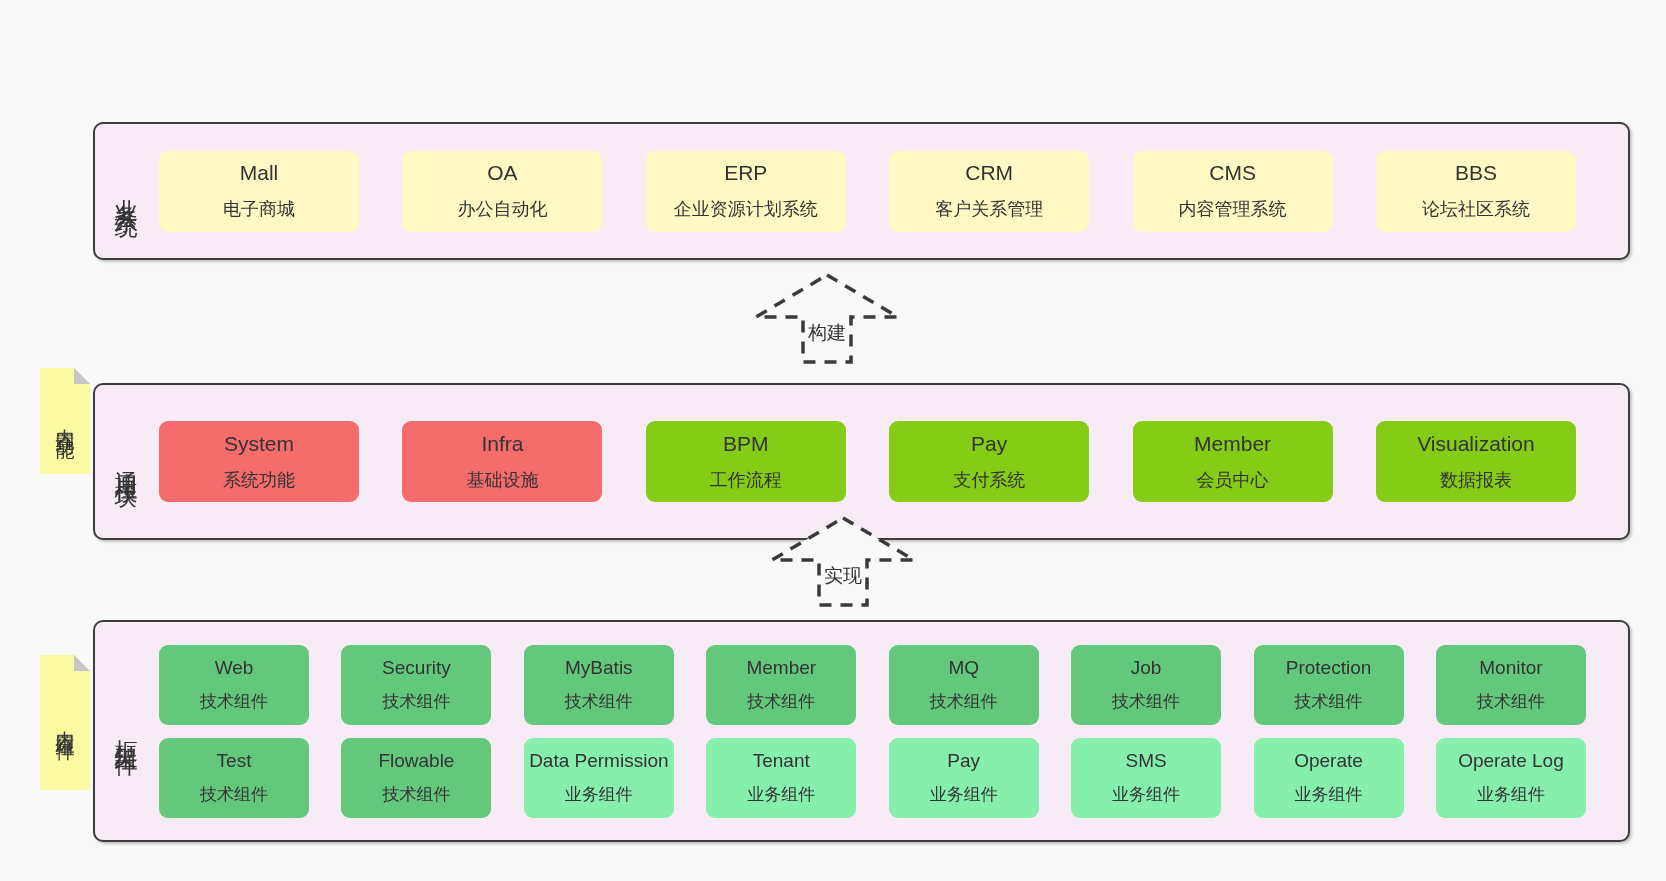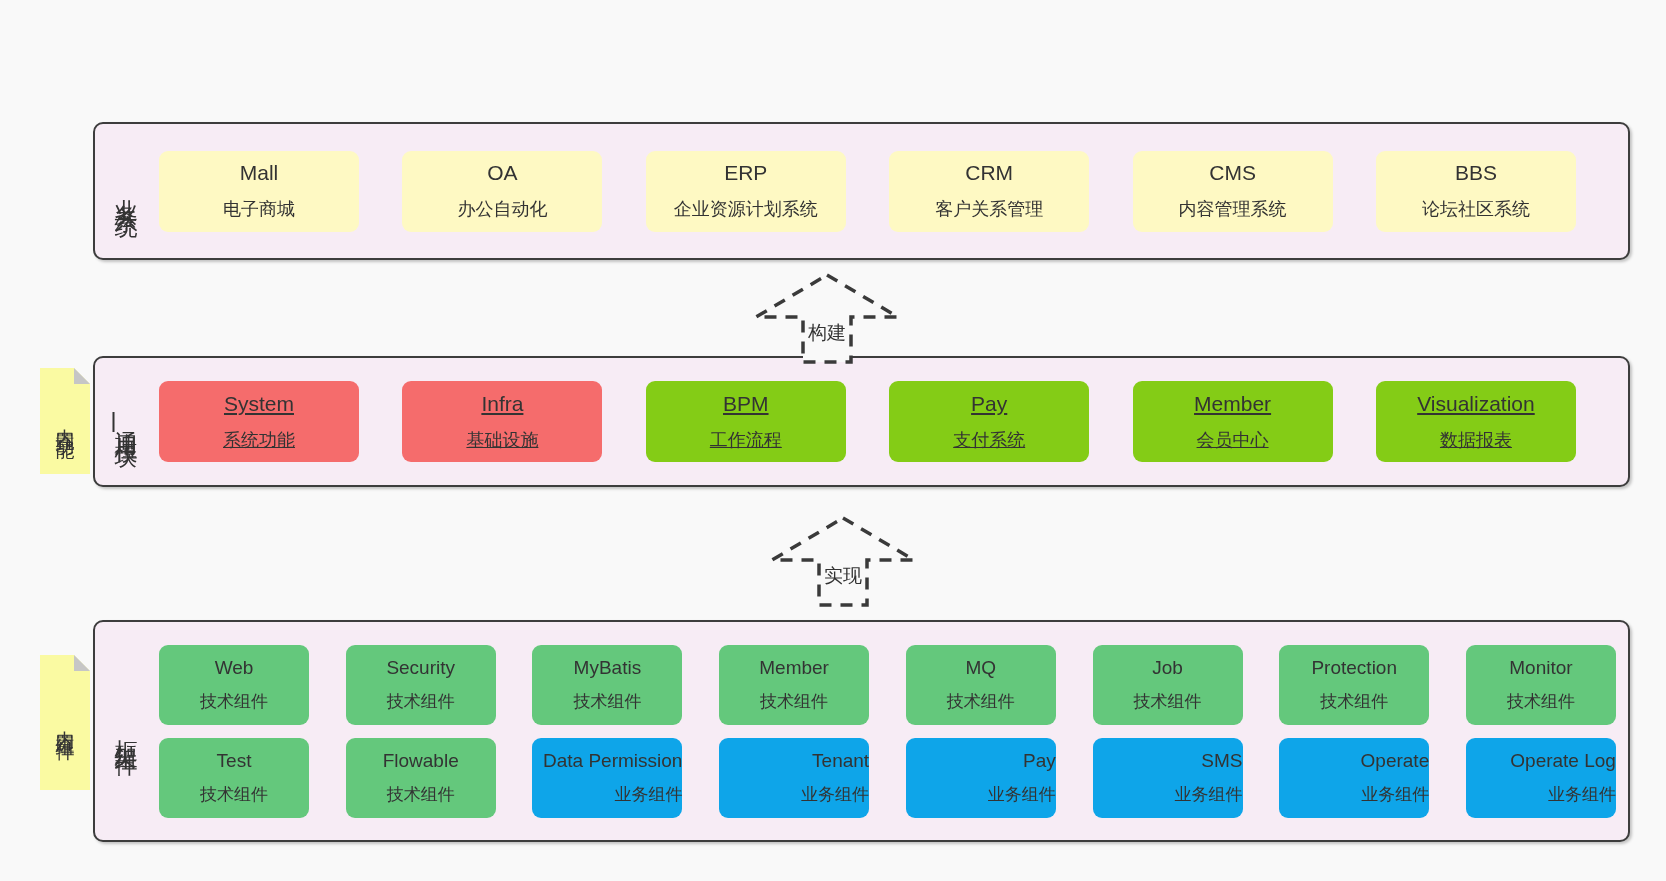--- a/index.html
+++ b/index.html
@@ -18,21 +18,21 @@
     position:absolute;
     left:93px; width:1537px;
     background:#f7ecf5;
     border:2px solid #3d3d3d;
     border-radius:10px;
     box-shadow:2px 2px 3px rgba(0,0,0,.22);
     display:flex;
     z-index:1;
   }
   #panel-business   { top:122px; height:138px; }
-  #panel-modules    { top:356px; height:131px;text-decoration:underline; }
+  #panel-modules    { top:383px; height:157px; }
   #panel-components { top:620px; height:222px; }
 
   .row-label {
     width:64px;
     display:flex; align-items:center; justify-content:center;
     font-size:23px;
     letter-spacing:5px;
     writing-mode:vertical-rl;
     text-orientation:upright;
     color:#333;
@@ -43,42 +43,42 @@
     display:flex; align-items:center; justify-content:space-between;
     padding-right:52px;
   }
   .boxes-grid {
     flex:1;
     display:grid;
     grid-template-columns:repeat(8,150px);
     justify-content:space-between;
     align-content:center;
     row-gap:13px;
-    padding-right:12px;
+    padding-right:42px;
   }
 
   .box {
     border-radius:9px;
     display:flex; flex-direction:column;
     align-items:center; justify-content:center;
     text-align:center;
     line-height:26px;
   }
   .box-lg { width:200px; height:81px; }
   .box-sm { width:150px; height:80px; line-height:24px; }
   .box .en { font-size:21px; }
   .box .zh { font-size:18px;margin-top:10px; }
   .box-sm .en { font-size:19px; }
   .box-sm .zh { font-size:17px; }
 
   .blue  { background:#fef9c3; }
   .red   { background:#f56c6c; }
   .pink  { background:#84cc16; }
   .green { background:#64c87c; }
-  .lgreen{ background:#0ea5e9;align-items:flex-end; }
+  .lgreen{ background:#86efac; }
 
   
   .sticky {
     position:absolute;
     left:40px; width:50px;
     background:#fafaa2;
     z-index:0;
     clip-path:polygon(0 0, calc(100% - 16px) 0, 100% 16px, 100% 100%, 0 100%);
     display:flex; align-items:center; justify-content:center;
   }

